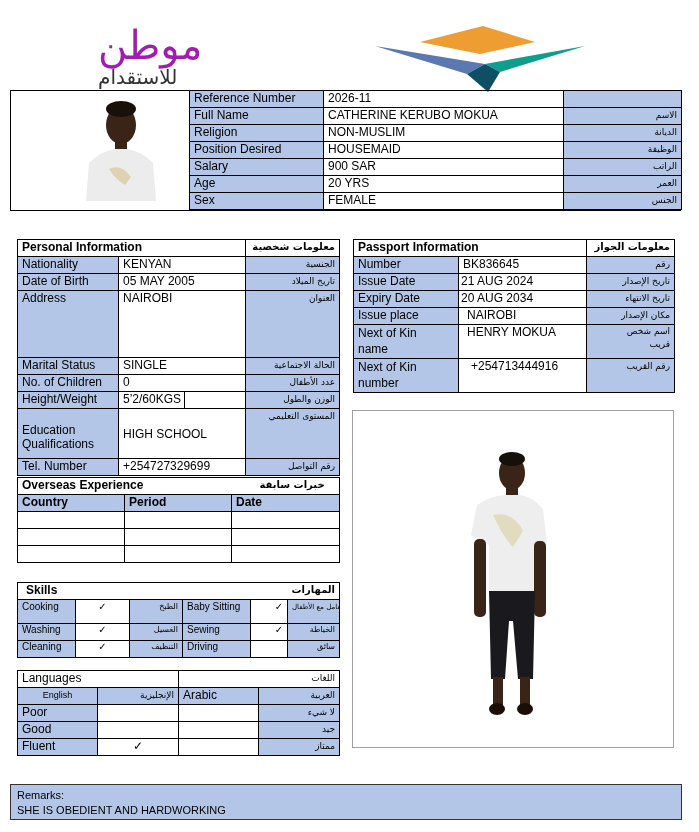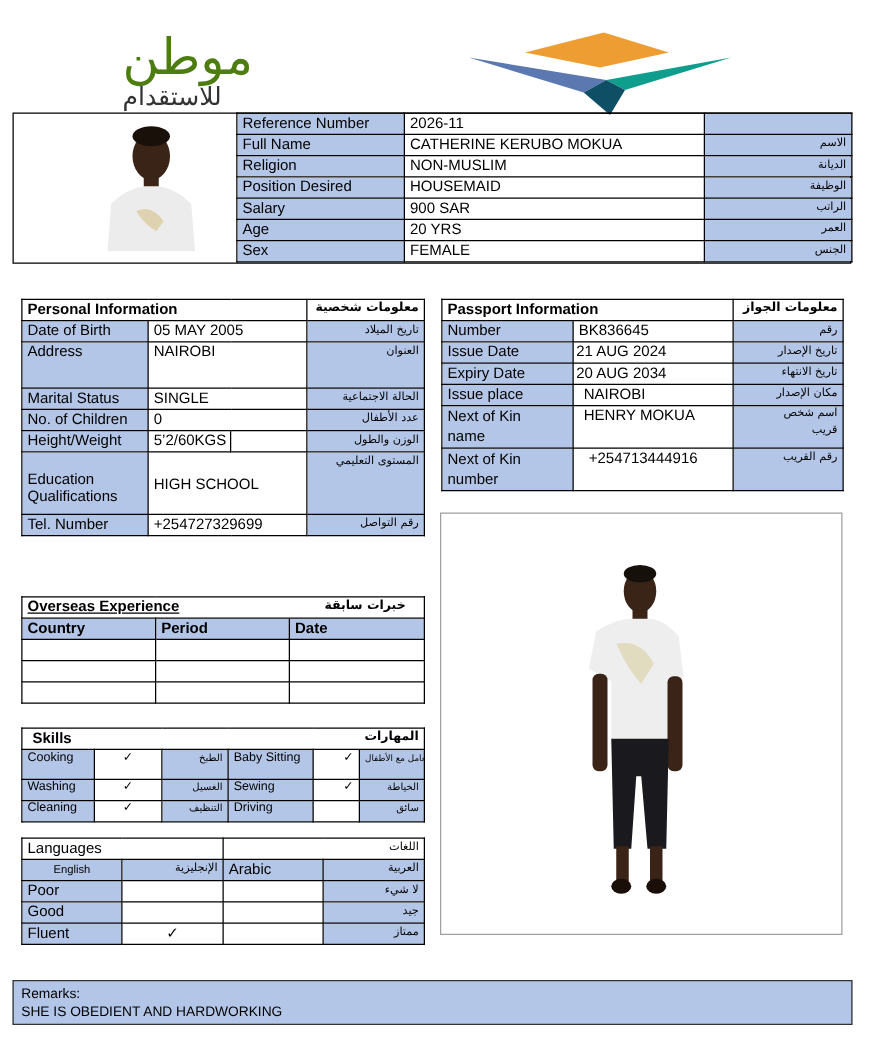--- a/index.html
+++ b/index.html
@@ -1,20 +1,20 @@
 <!DOCTYPE html>
 <html><head>
 <meta charset="utf-8">
 <style>
   * { box-sizing: border-box; margin: 0; padding: 0; }
   html, body { width: 699px; height: 832px; background: #ffffff; overflow: hidden; }
   body { position: relative; font-family: "Liberation Sans", sans-serif; font-size: 12px; color: #000; }
 
   .logo { position: absolute; left: 90px; top: 20px; width: 510px; height: 72px; }
-  .logo-ar-main { position: absolute; left: 8px; top: 4px; font-family: Liberation Serif, serif; font-size: 40px; color: #4d7c0f; letter-spacing: 1px; line-height: 44px; }
+  .logo-ar-main { position: absolute; left: 8px; top: 4px; font-family: Liberation Serif, serif; font-size: 40px; color: #a21caf; letter-spacing: 1px; line-height: 44px; }
   .logo-ar-sub { position: absolute; left: 8px; top: 46px; font-family: "DejaVu Sans", sans-serif; font-size: 20px; color: #333; letter-spacing: 3px; line-height: 22px; }
   .logo svg { position: absolute; left: 285px; top: 4px; }
 
   table { border-collapse: collapse; position: absolute; table-layout: fixed; }
   td { border: 1px solid #000; padding: 0 4px; font-size: 12px; line-height: 14px; height: 17px; vertical-align: top; white-space: nowrap; overflow: hidden; }
   .blue { background: #b4c6e7; }
   .ar { text-align: right; font-family: "DejaVu Sans", sans-serif; font-size: 9px; }
   .hdr { font-weight: bold; }
   .c { text-align: center; }
 
@@ -99,26 +99,31 @@
       <col style="width:66px">
       <col style="width:61px">
       <col style="width:94px">
     </colgroup>
   <tbody>
       <tr>
     <td colspan="3" class="hdr">Personal Information</td>
     <td class="ar hdr" style="font-size:10px;">معلومات شخصية</td>
   </tr>
   <tr>
+    <td class="blue">Nationality</td>
+    <td colspan="2">KENYAN</td>
+    <td class="blue ar">الجنسية</td>
+  </tr>
+  <tr>
     <td class="blue">Date of Birth</td>
     <td colspan="2">05 MAY 2005</td>
     <td class="blue ar">تاريخ الميلاد</td>
   </tr>
   <tr>
-    <td class="blue" style="height:37px;">Address</td>
+    <td class="blue" style="height:67px;">Address</td>
     <td colspan="2">NAIROBI</td>
     <td class="blue ar">العنوان</td>
   </tr>
   <tr>
     <td class="blue">Marital Status</td>
     <td colspan="2">SINGLE</td>
     <td class="blue ar">الحالة الاجتماعية</td>
   </tr>
   <tr>
     <td class="blue">No. of Children</td>
@@ -218,21 +223,21 @@
 </div>
 
 <table style="left:17px; top:477px; width:322px;">
   <colgroup>
       <col style="width:107px">
       <col style="width:107px">
       <col style="width:108px">
     </colgroup>
   <tbody>
       <tr>
-    <td colspan="2" class="hdr" style="border-right:none;text-decoration:underline;">Overseas Experience</td>
+    <td colspan="2" class="hdr" style="border-right:none;">Overseas Experience</td>
     <td class="hdr" style="border-left:none; font-family:'DejaVu Sans',sans-serif; font-size:10px; padding-left:28px;">خبرات سابقة</td>
   </tr>
   <tr>
     <td class="blue hdr">Country</td>
     <td class="blue hdr">Period</td>
     <td class="blue hdr">Date</td>
   </tr>
   <tr>
     <td></td>
     <td></td>

